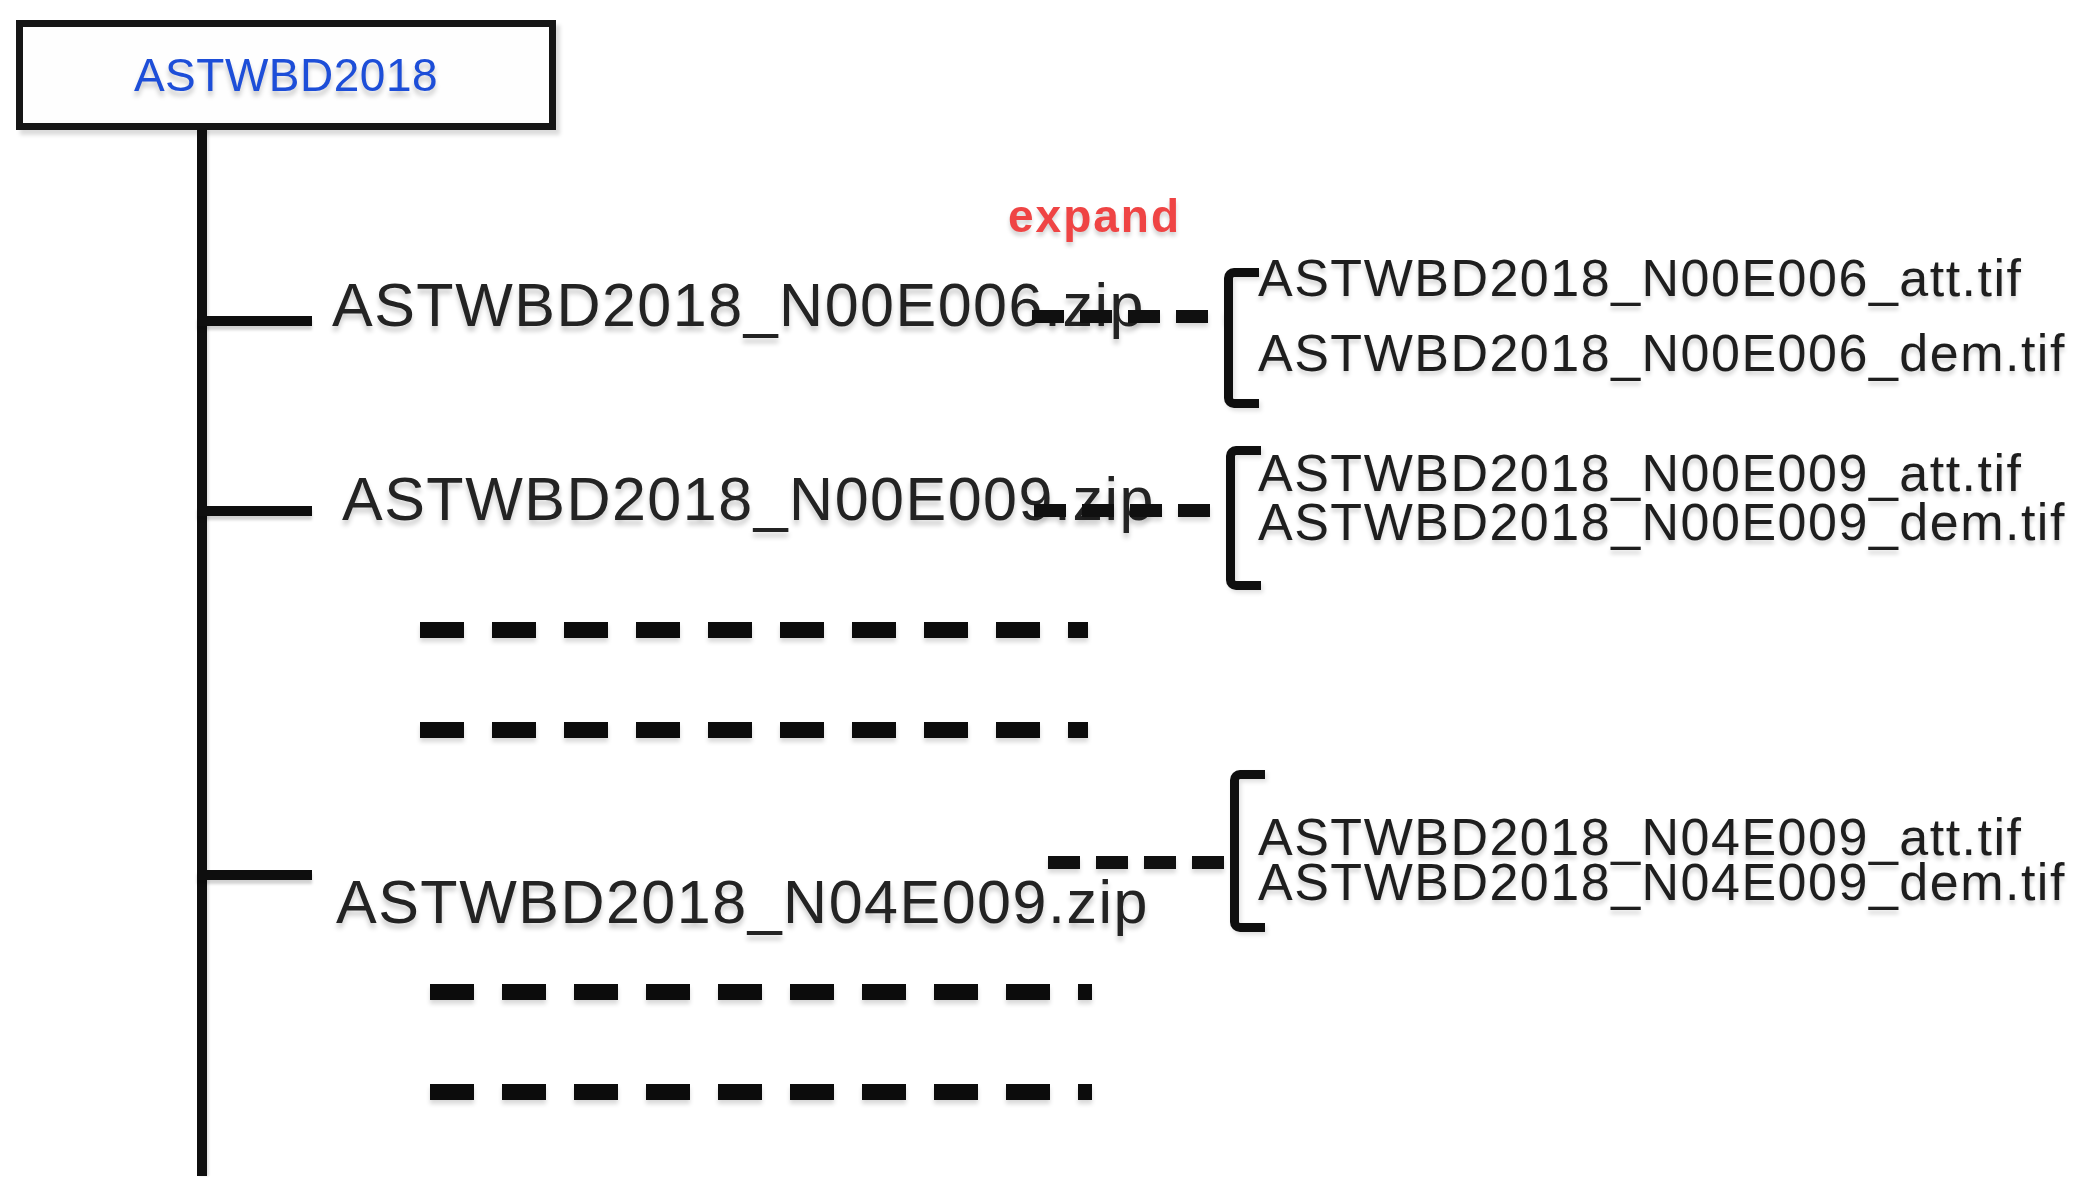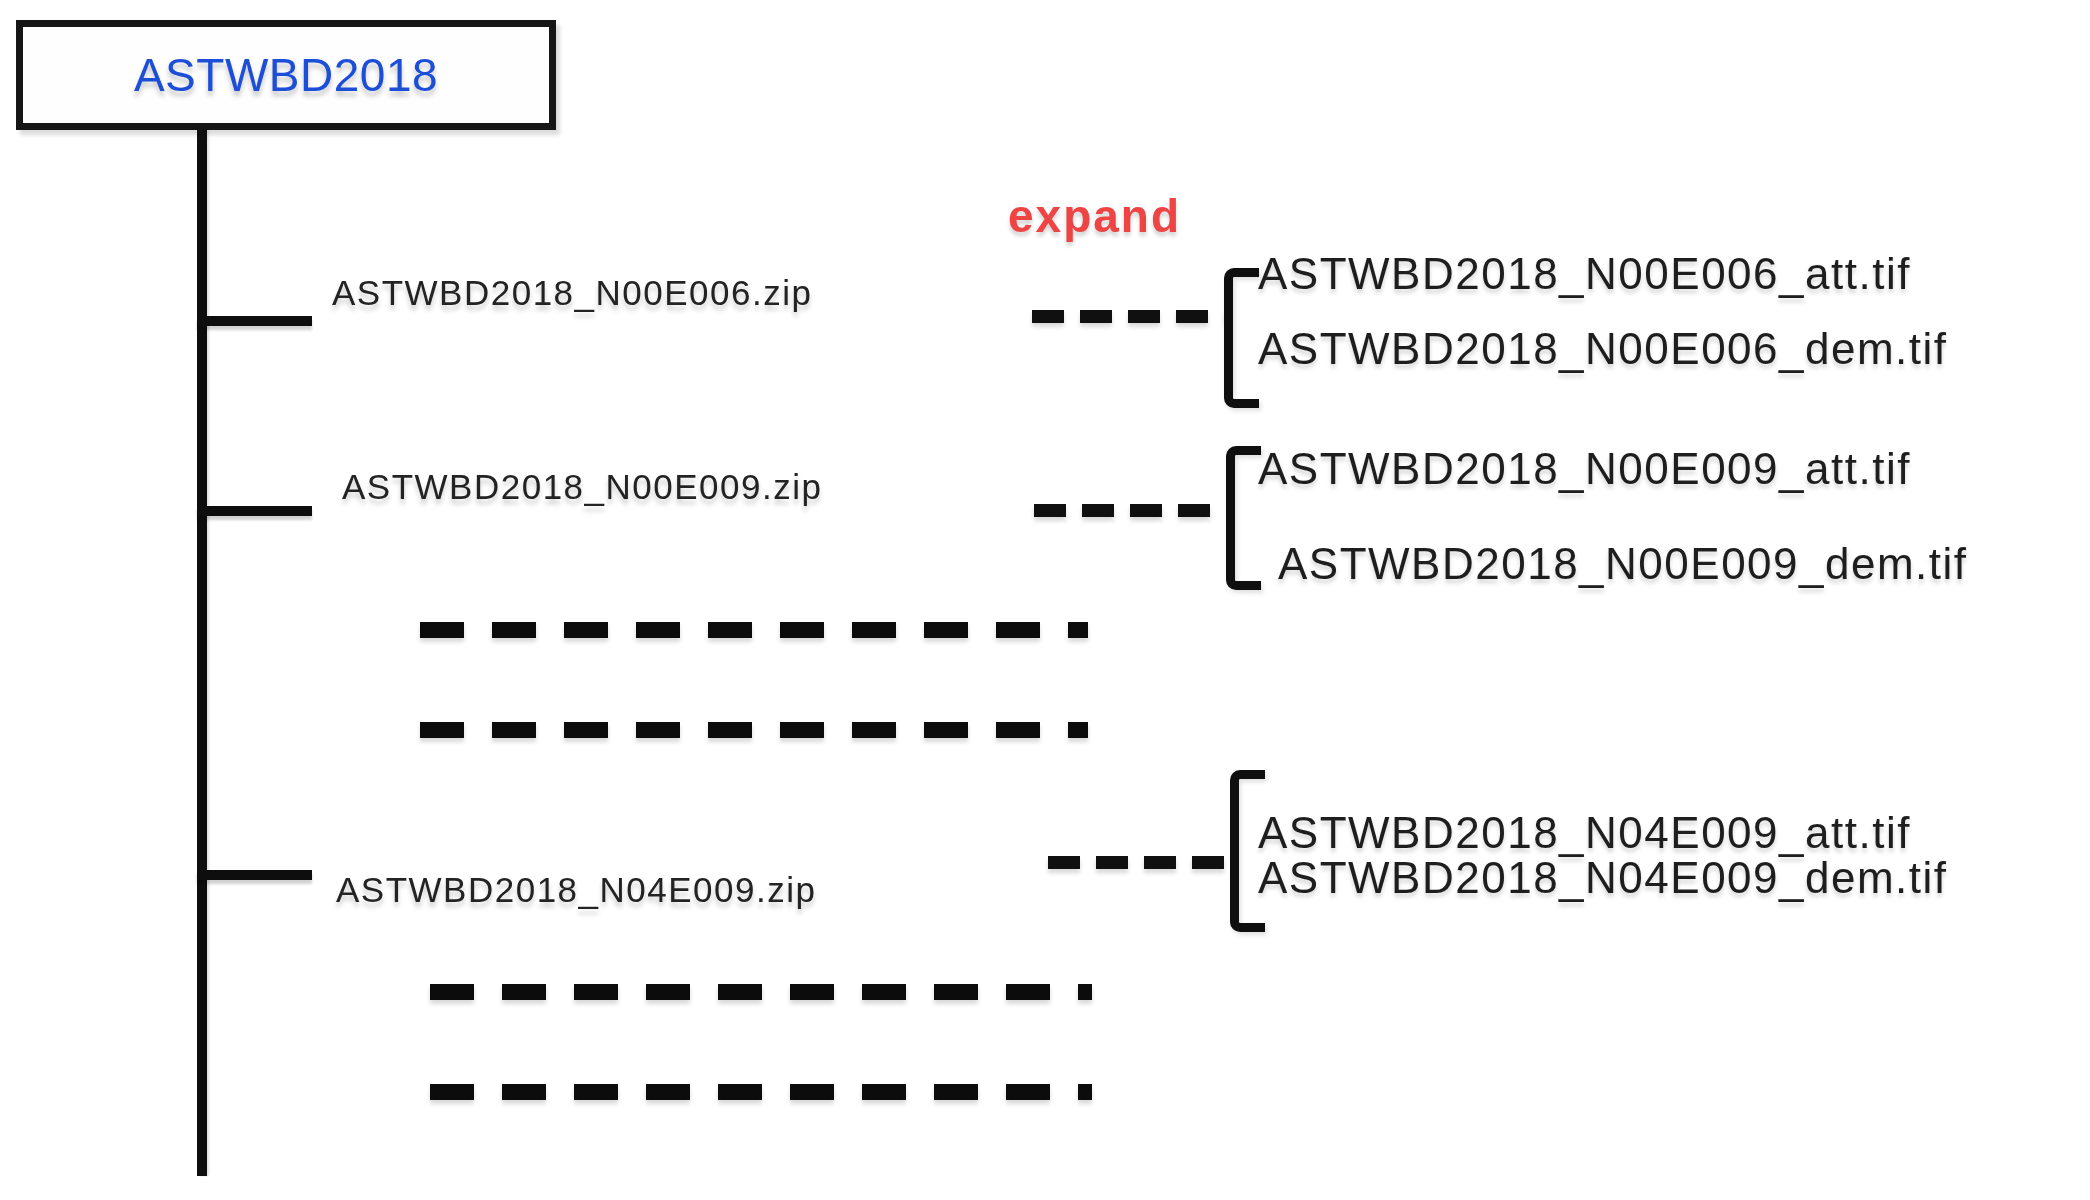--- a/index.html
+++ b/index.html
@@ -28,21 +28,21 @@
     position:absolute;left:197px;top:130px;width:10px;height:1046px;
     background:#0e0e0e;box-shadow:2px 0 2px rgba(0,0,0,0.12);
   }
   .branch{
     position:absolute;left:197px;width:115px;height:10px;background:#0e0e0e;
     box-shadow:0 4px 3px rgba(0,0,0,0.18);
   }
   .b1{top:316px;} .b2{top:506px;} .b3{top:870px;}
   
   .zip{
-    position:absolute;font-size:35px;line-height:1;white-space:nowrap;
+    position:absolute;font-size:61px;line-height:1;white-space:nowrap;
     color:#232323;letter-spacing:1.5px;
     text-shadow:0 5px 5px rgba(0,0,0,0.2);
   }
   .z1{left:332px;top:275px;}
   .z2{left:342px;top:469px;text-align:right;}
   .z3{left:336px;top:828px;margin-top:44px;}
   .expand-label{
     position:absolute;left:1008px;top:193px;
     font-size:46px;line-height:1;font-weight:bold;color:#ef4444;
     letter-spacing:2px;text-shadow:0 4px 4px rgba(0,0,0,0.18);
@@ -61,26 +61,26 @@
     position:absolute;width:26px;
     border:solid #0f0f0f;border-width:9px 0 9px 9px;
     border-radius:10px 0 0 10px;
     filter:drop-shadow(2px 3px 2px rgba(0,0,0,0.12));
   }
   .k1{left:1224px;top:268px;height:122px;}
   .k2{left:1226px;top:446px;height:126px;}
   .k3{left:1230px;top:770px;height:144px;}
   
   .file{
-    position:absolute;left:1258px;font-size:44px;line-height:1;white-space:nowrap;
+    position:absolute;left:1258px;font-size:52px;line-height:1;white-space:nowrap;
     color:#1e1e1e;letter-spacing:1.5px;
     text-shadow:0 4px 4px rgba(0,0,0,0.17);
   }
   .f1a{top:252px;} .f1b{top:327px;}
-  .f2a{top:447px;} .f2b{top:542px;margin-left:20px;}
+  .f2a{top:447px;} .f2b{top:496px;}
   .f3a{top:811px;} .f3b{top:856px;}
   
   .ellipsis{
     position:absolute;height:16px;
     background:repeating-linear-gradient(90deg,#0c0c0c 0 44px,transparent 44px 72px);
     filter:drop-shadow(0 4px 2px rgba(0,0,0,0.15));
   }
   .e1{left:420px;top:622px;width:668px;}
   .e2{left:420px;top:722px;width:668px;}
   .e3{left:430px;top:984px;width:662px;}

